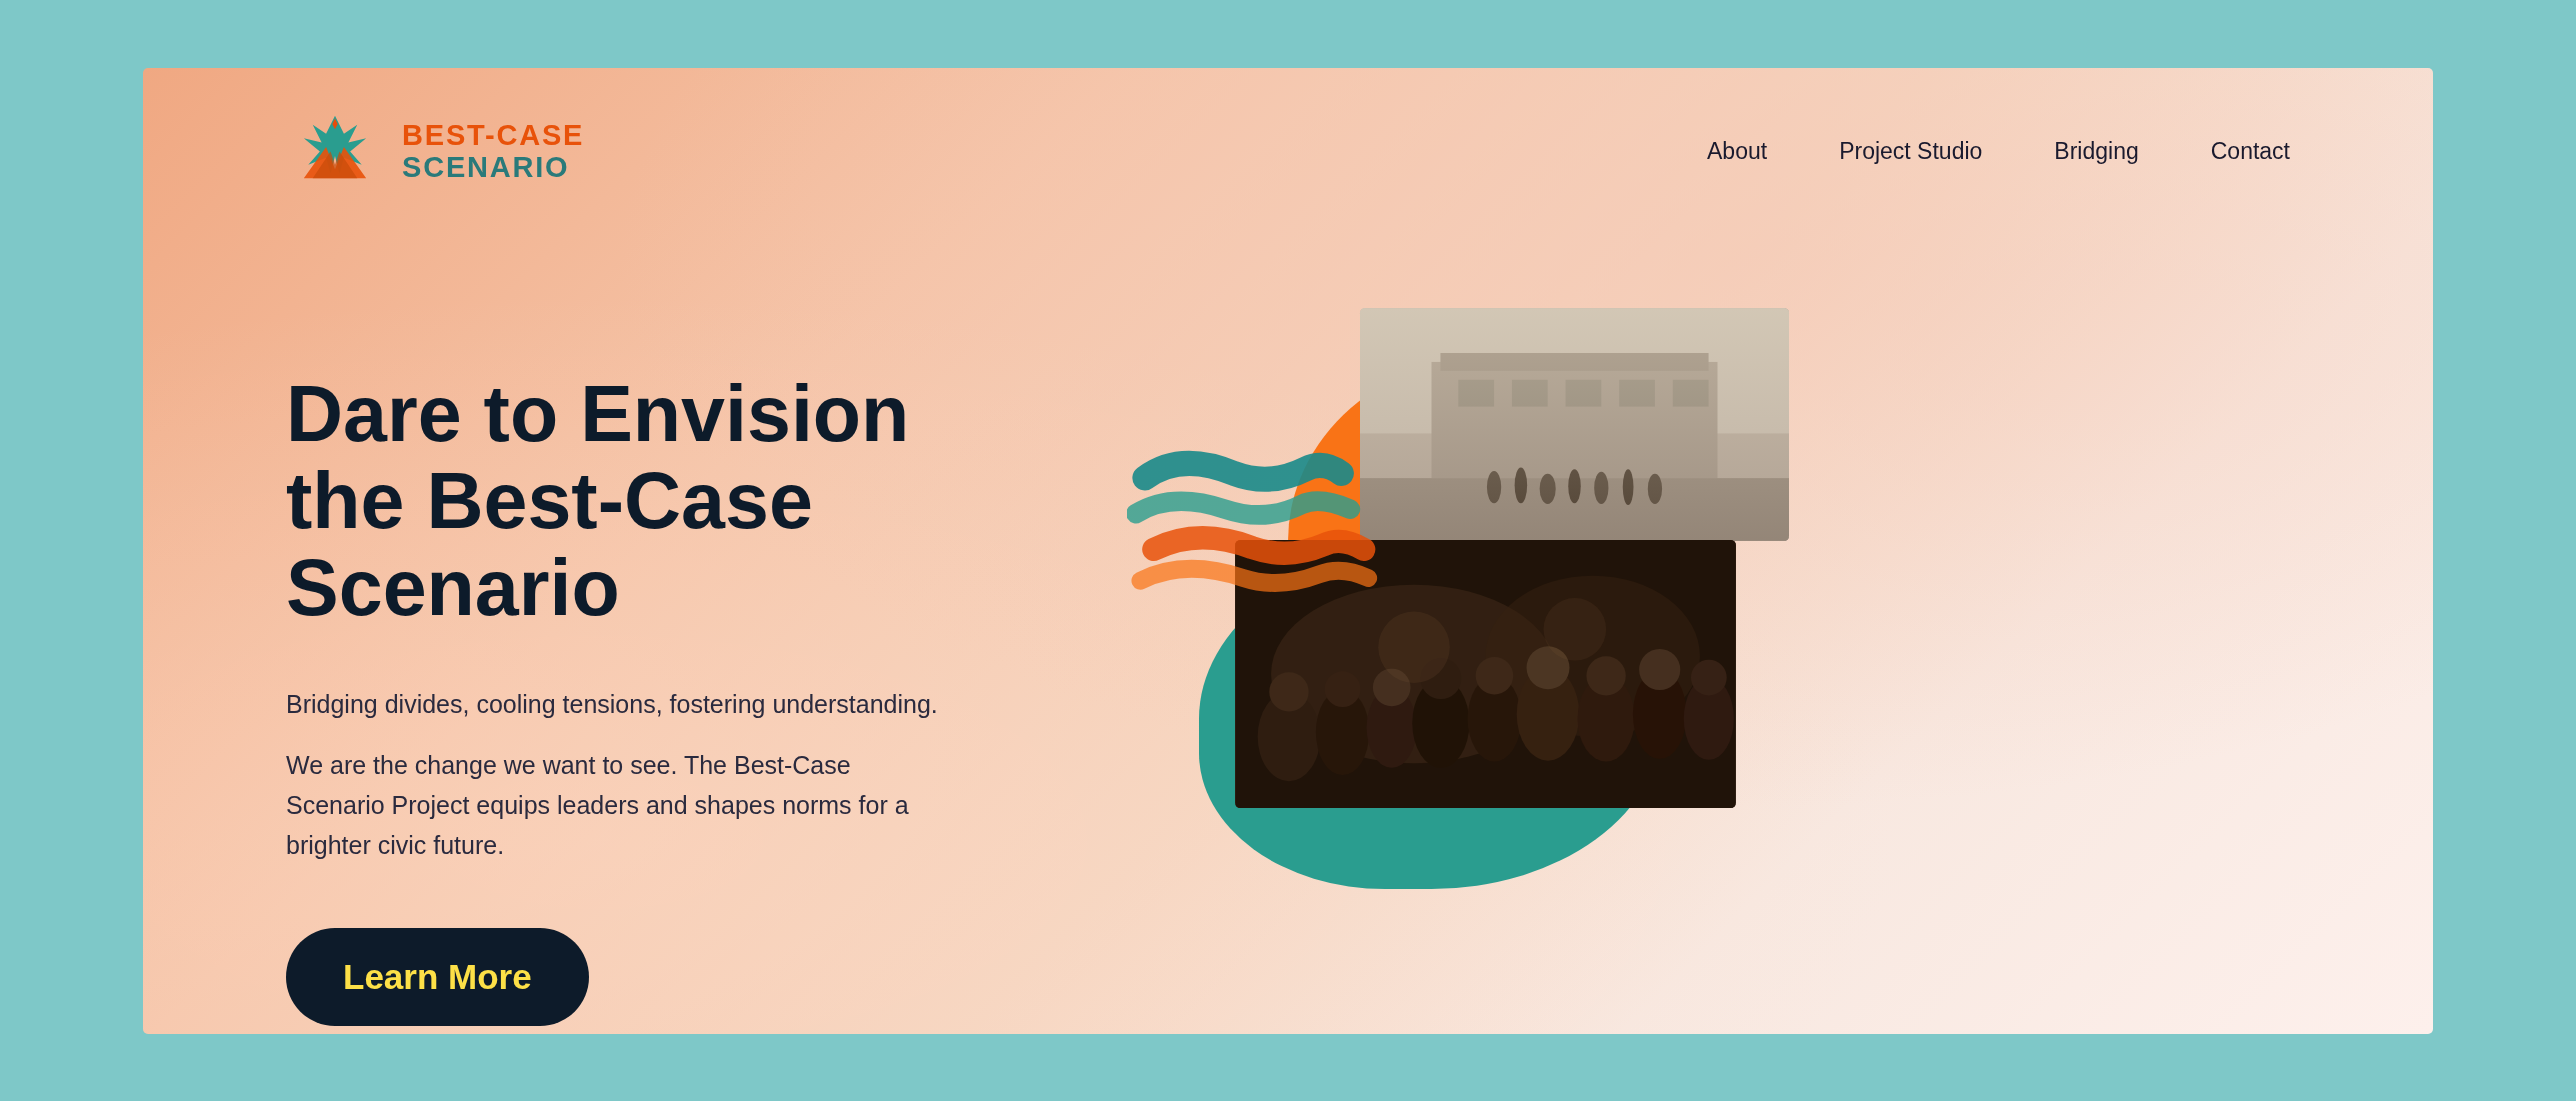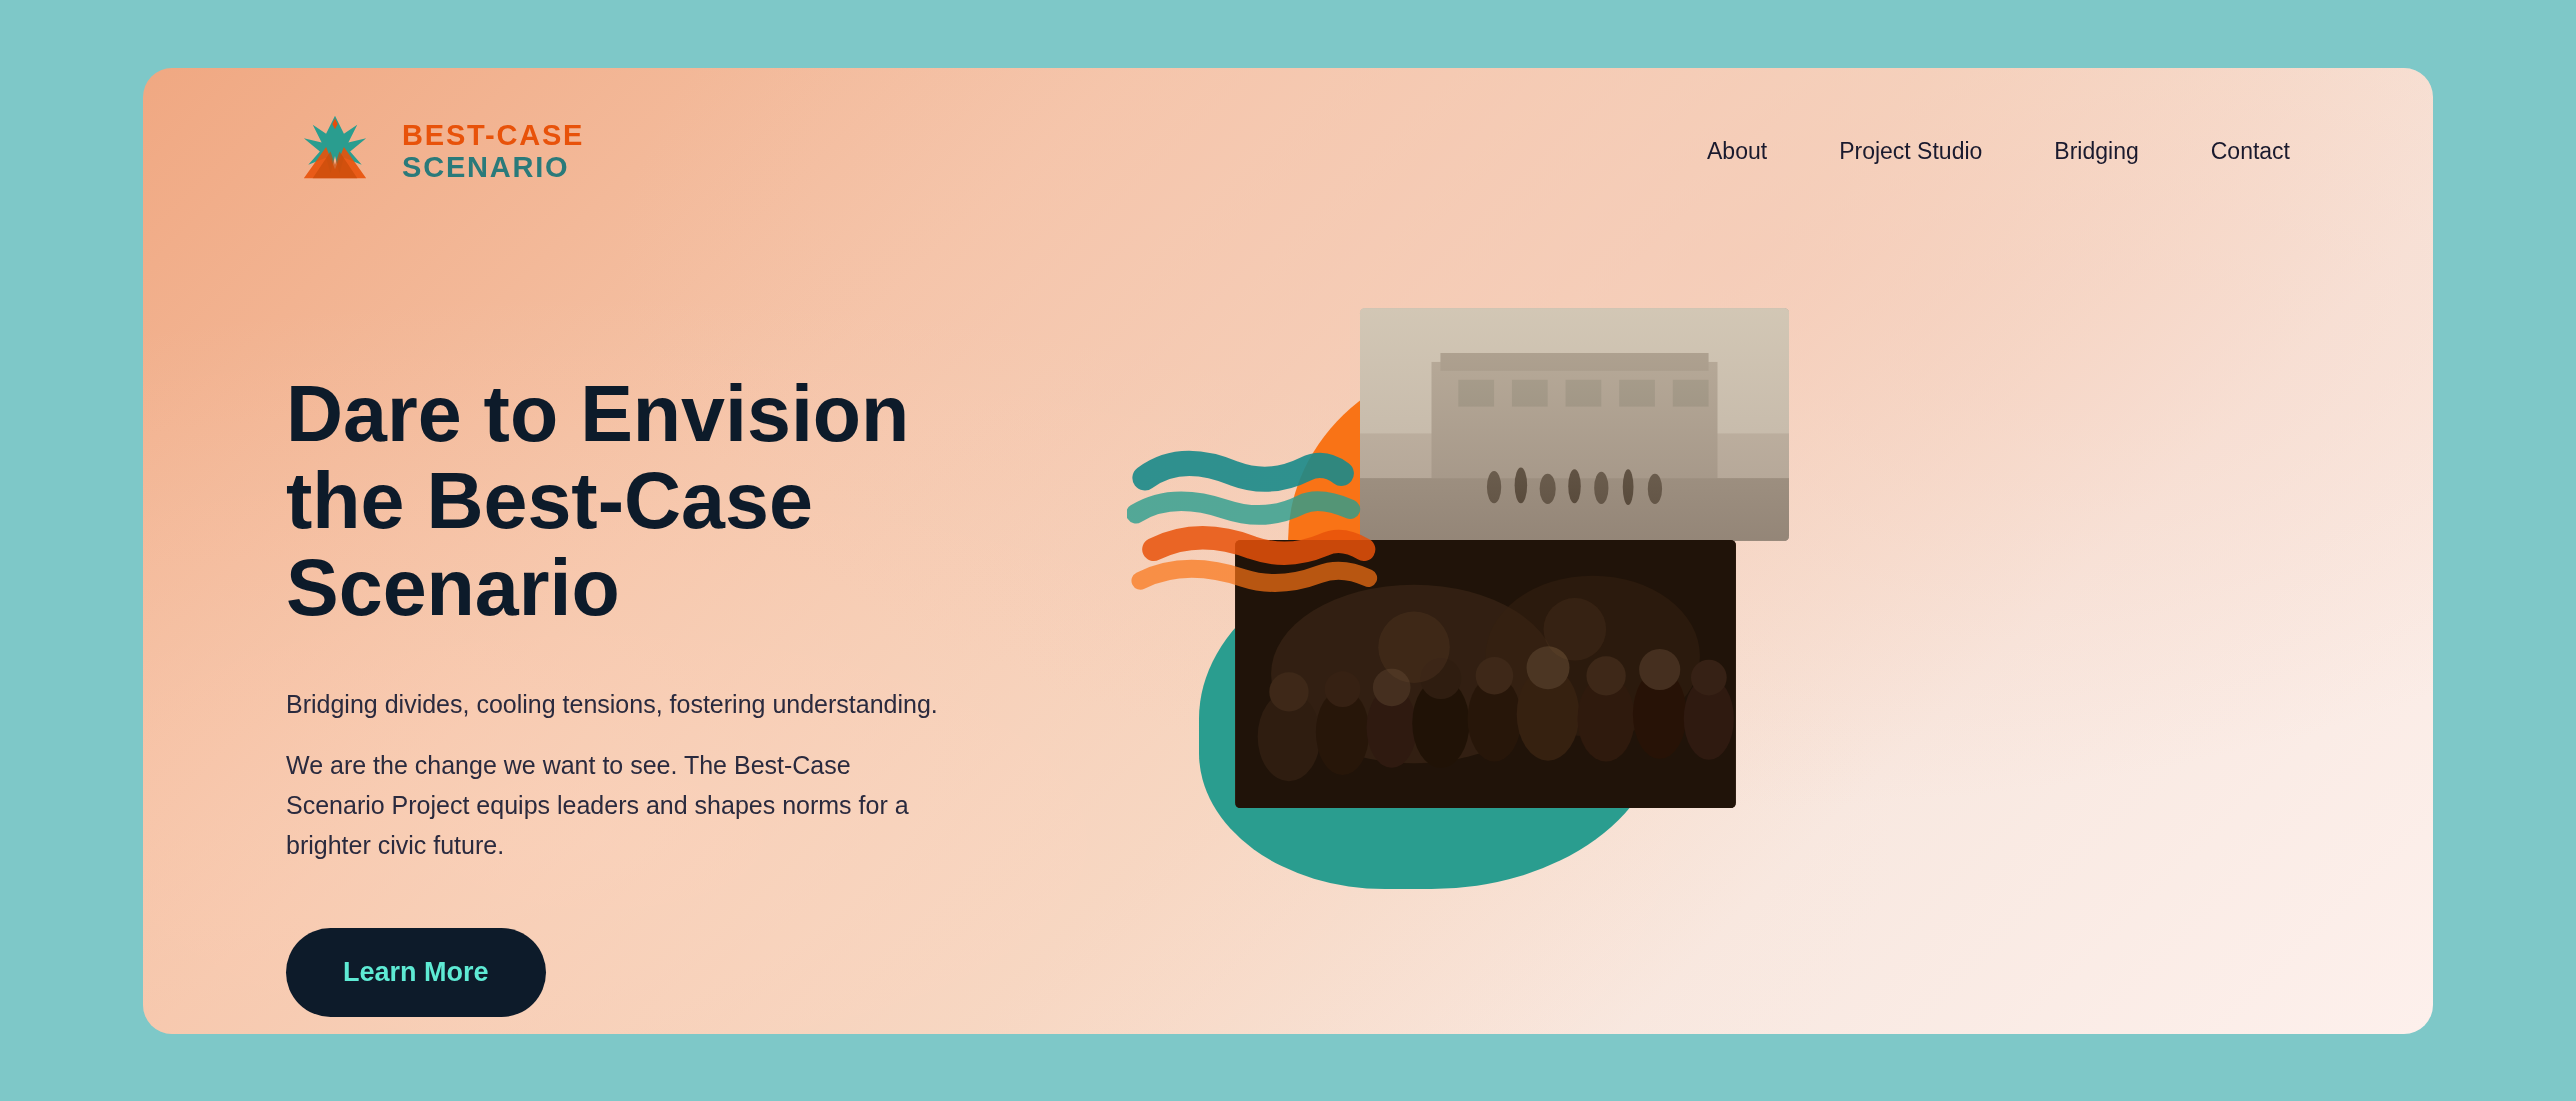--- a/index.html
+++ b/index.html
@@ -12,21 +12,21 @@
       align-items: center;
       justify-content: center;
       font-family: 'Arial', sans-serif;
       overflow: hidden;
     }
 
     .browser-window {
       width: 2290px;
       height: 966px;
       background: linear-gradient(135deg, #f0a882 0%, #f5c4a8 30%, #f5d5c0 55%, #f8e8e0 75%, #fdf0ec 100%);
-      border-radius: 29px;
+      border-radius: 5px;
       overflow: hidden;
       position: relative;
     }
 
     
     .bg-overlay {
       position: absolute;
       top: 0; left: 0; right: 0; bottom: 0;
       background: 
         radial-gradient(ellipse at 70% 20%, rgba(245, 200, 180, 0.6) 0%, transparent 50%),
@@ -127,25 +127,25 @@
     .hero-description {
       font-size: 25px;
       color: #2a2a3e;
       line-height: 1.6;
       margin-bottom: 63px;
       max-width: 626px;
     }
 
     .learn-more-btn {
       background: #0d1b2a;
-      color: #5eead4;
+      color: #fde047;
       border: none;
       border-radius: 54px;
       padding: 29px 57px;
-      font-size: 27px;
+      font-size: 35px;
       font-weight: 700;
       cursor: pointer;
       display: inline-block;
       text-align: center;
     }
 
     
     .hero-visual {
       flex: 1;
       position: relative;

